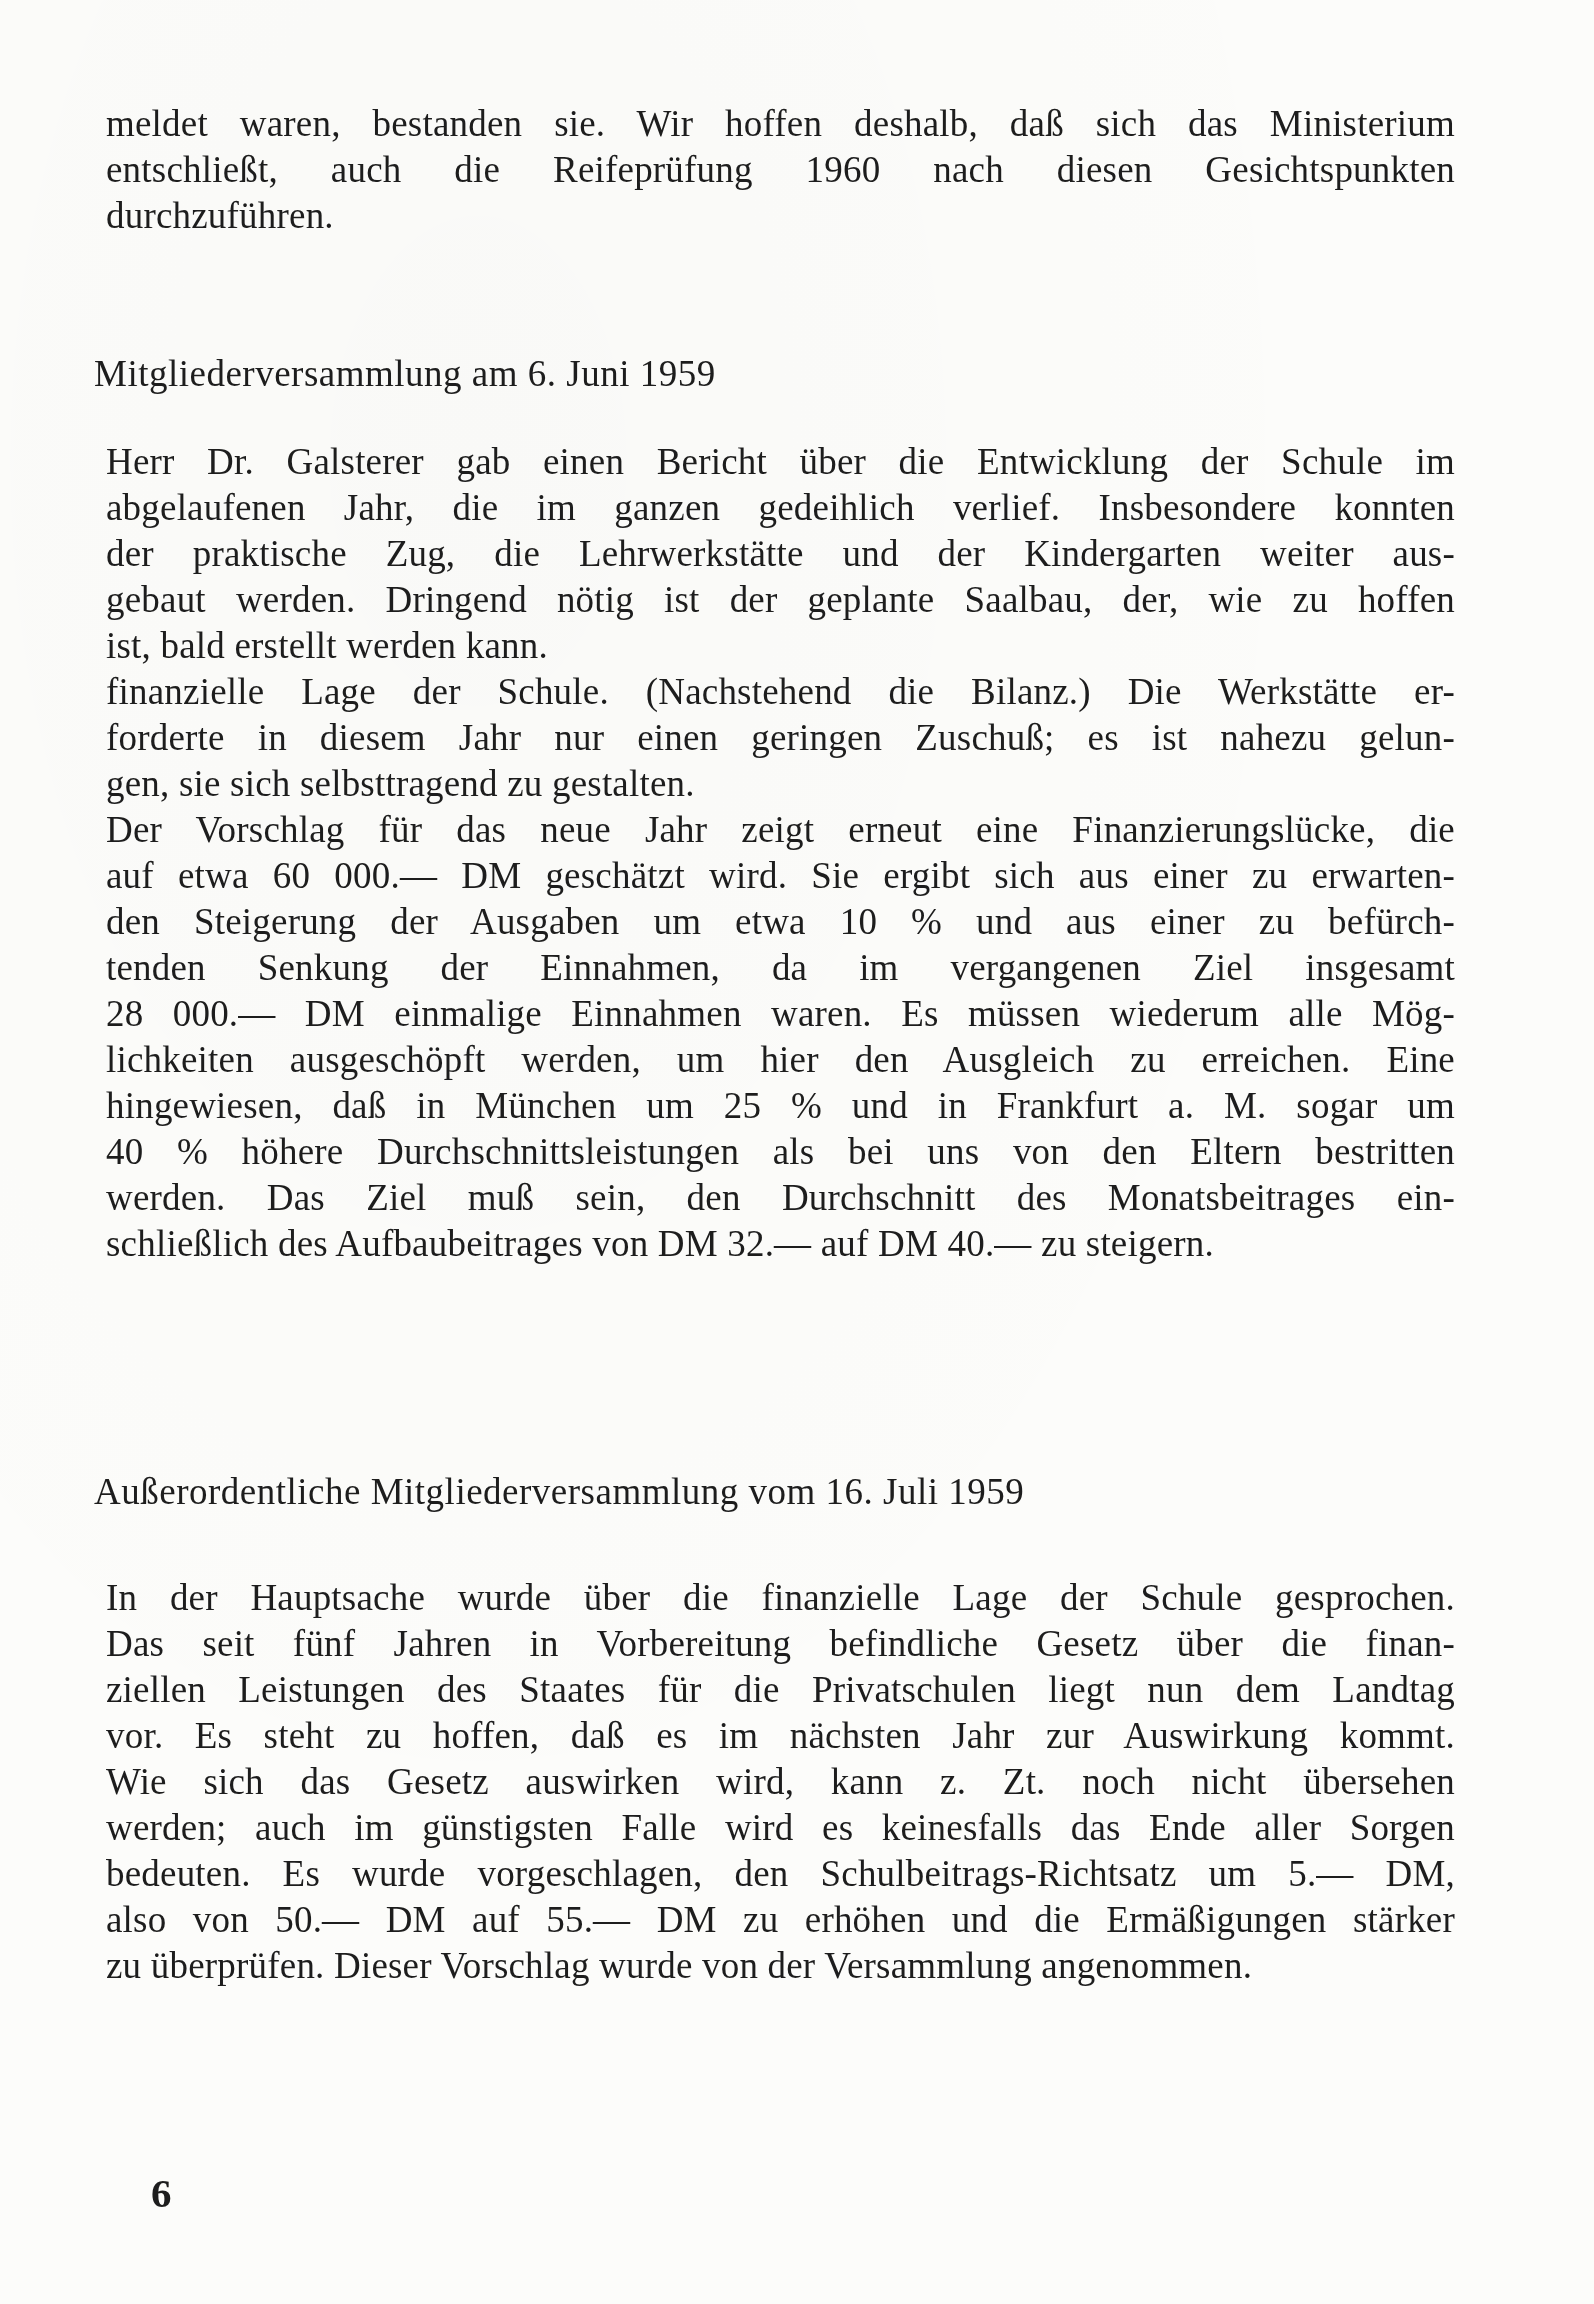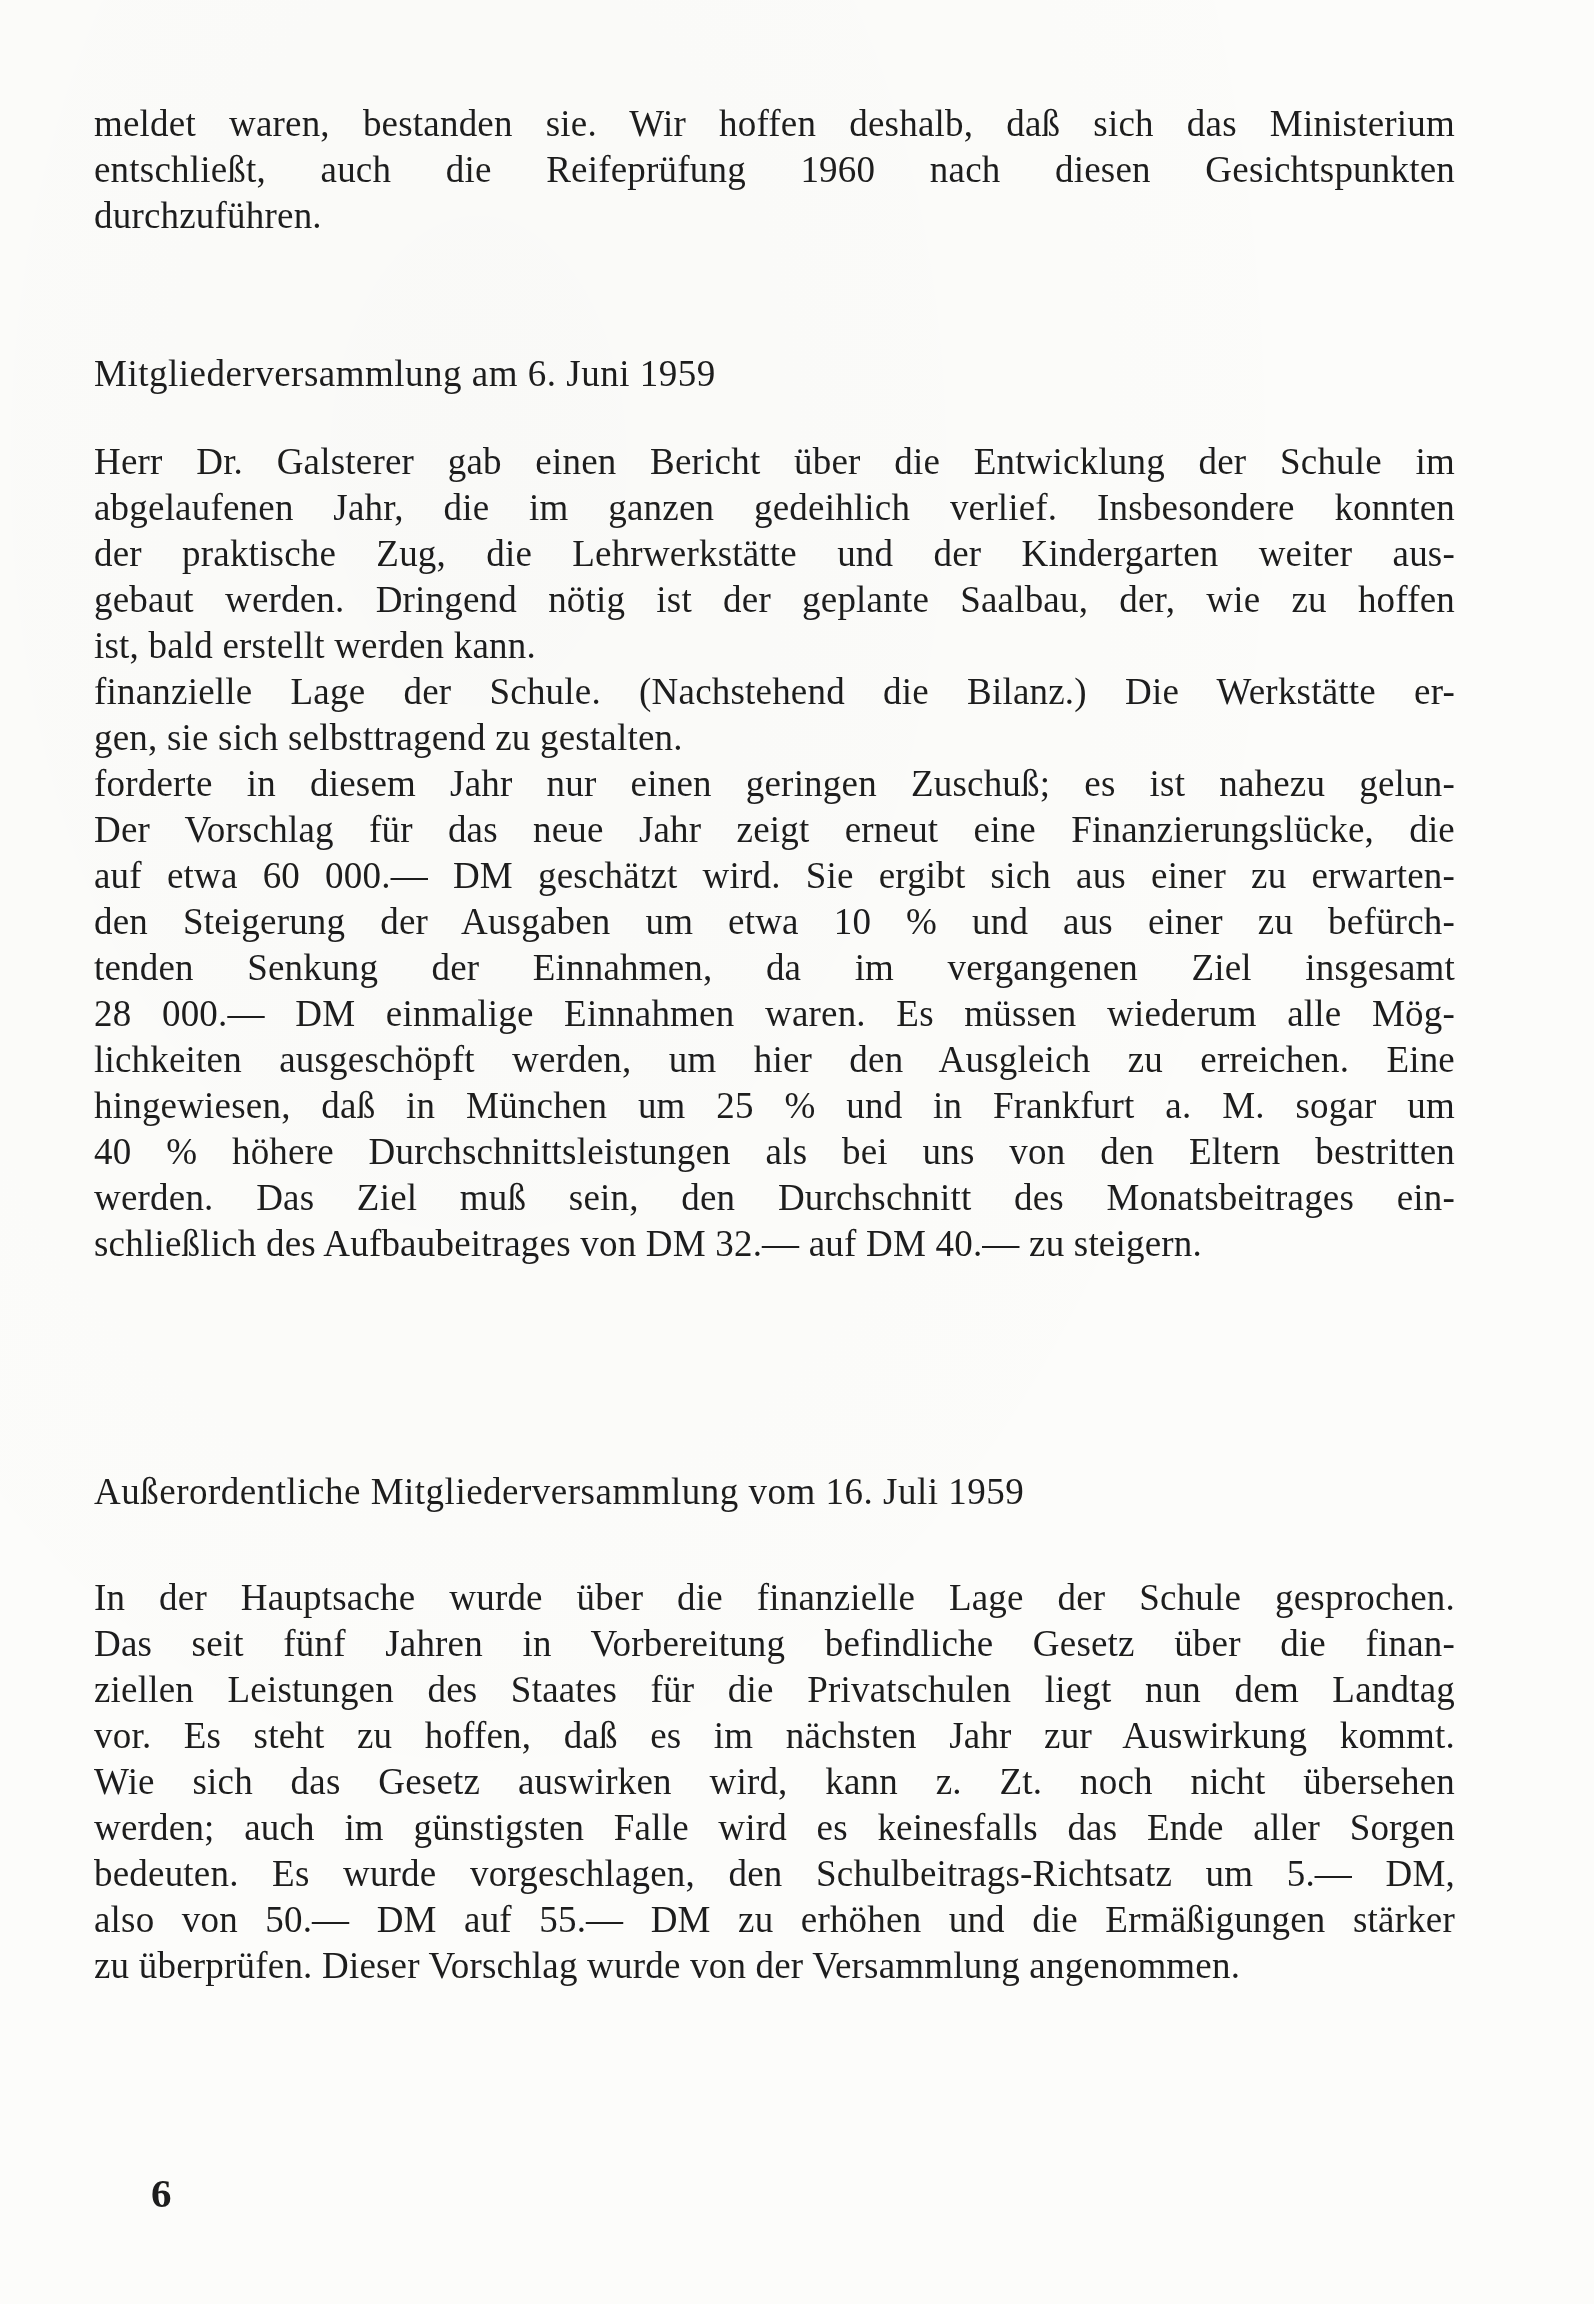--- a/index.html
+++ b/index.html
@@ -27,20 +27,21 @@
     left: 94px;
     width: 1361px;
     font-size: 37px;
     line-height: 46px;
     letter-spacing: 0.2px;
   }
   .line {
     text-align: justify;
     text-align-last: justify;
     white-space: nowrap;
+    margin-left: 12px;
   }
   .line.last {
     text-align-last: left;
   }
   .heading {
     position: absolute;
     left: 94px;
     width: 1361px;
     margin: 0;
     font-size: 37px;
@@ -75,22 +76,22 @@
 
   <h2 class="heading pos-h-june">Mitgliederversammlung am 6. Juni 1959</h2>
 
   <div class="textblock pos-june">
       <div class="line">Herr Dr. Galsterer gab einen Bericht über die Entwicklung der Schule im</div>
       <div class="line">abgelaufenen Jahr, die im ganzen gedeihlich verlief. Insbesondere konnten</div>
       <div class="line">der praktische Zug, die Lehrwerkstätte und der Kindergarten weiter aus-</div>
       <div class="line">gebaut werden. Dringend nötig ist der geplante Saalbau, der, wie zu hoffen</div>
       <div class="line last">ist, bald erstellt werden kann.</div>
       <div class="line">finanzielle Lage der Schule. (Nachstehend die Bilanz.) Die Werkstätte er-</div>
+      <div class="line">forderte in diesem Jahr nur einen geringen Zuschuß; es ist nahezu gelun-</div>
       <div class="line last">gen, sie sich selbsttragend zu gestalten.</div>
-      <div class="line">forderte in diesem Jahr nur einen geringen Zuschuß; es ist nahezu gelun-</div>
       <div class="line">Der Vorschlag für das neue Jahr zeigt erneut eine Finanzierungslücke, die</div>
       <div class="line">auf etwa 60&nbsp;000.— DM geschätzt wird. Sie ergibt sich aus einer zu erwarten-</div>
       <div class="line">den Steigerung der Ausgaben um etwa 10&nbsp;% und aus einer zu befürch-</div>
       <div class="line">tenden Senkung der Einnahmen, da im vergangenen Ziel insgesamt</div>
       <div class="line">28&nbsp;000.— DM einmalige Einnahmen waren. Es müssen wiederum alle Mög-</div>
       <div class="line">lichkeiten ausgeschöpft werden, um hier den Ausgleich zu erreichen. Eine</div>
       <div class="line">hingewiesen, daß in München um 25&nbsp;% und in Frankfurt a.&nbsp;M. sogar um</div>
       <div class="line">40&nbsp;% höhere Durchschnittsleistungen als bei uns von den Eltern bestritten</div>
       <div class="line">werden. Das Ziel muß sein, den Durchschnitt des Monatsbeitrages ein-</div>
       <div class="line last">schließlich des Aufbaubeitrages von DM 32.— auf DM 40.— zu steigern.</div>

